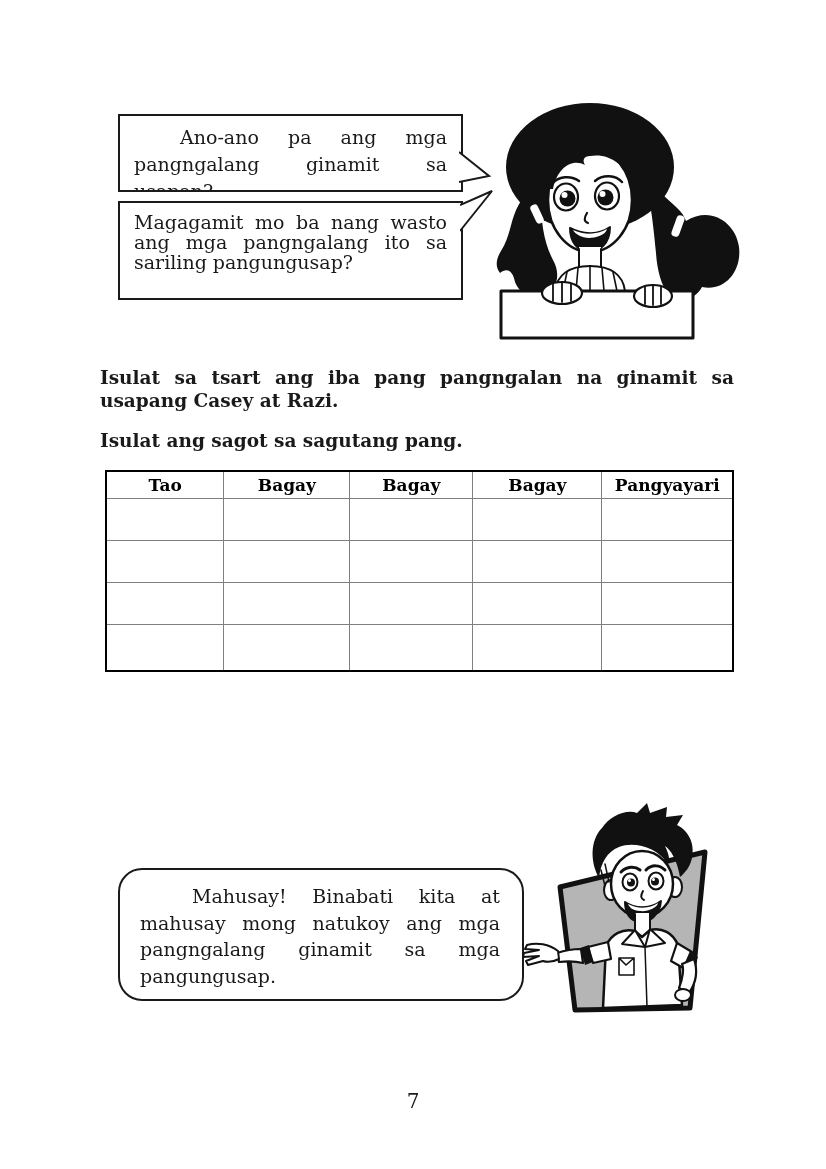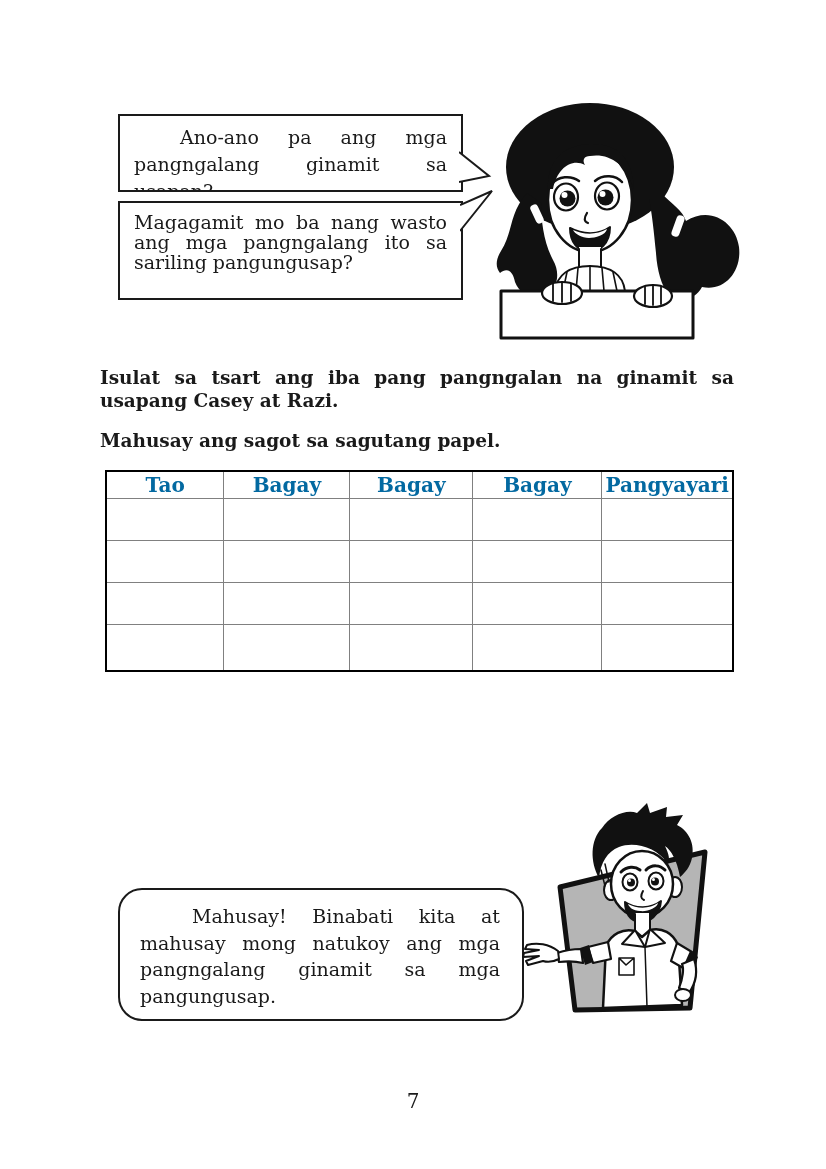--- a/index.html
+++ b/index.html
@@ -54,32 +54,32 @@
     width: 629px;
     border-collapse: collapse;
     border: 2px solid #000000;
     table-layout: fixed;
   }
   .answer-table th, .answer-table td {
     border: 1px solid #808080;
   }
   .answer-table th {
     height: 27px;
-    font-size: 20px;
+    font-size: 17px;
     font-weight: bold;
     vertical-align: middle;
-    color: #0369a1;
+    color: #000000;
   }
   .answer-table tbody tr { height: 42px; }
   .answer-table tbody tr:last-child { height: 47px; }
   .col-0 { width: 18.8%; } .col-1 { width: 20.1%; } .col-2 { width: 19.6%; }
   .col-3 { width: 20.6%; } .col-4 { width: 20.9%; }
   
   .bubble-3 {
-    left: 118px; top: 888px; width: 406px; height: 133px;
+    left: 118px; top: 868px; width: 406px; height: 133px;
     border: 2.5px solid #1a1a1a;
     border-radius: 24px;
     padding: 13px 22px 0 20px;
     line-height: 26.5px;
     text-indent: 52px;
   }
   
   .illus { position: absolute; }
   .girl-illus { left: 495px; top: 95px; }
   .boy-illus  { left: 518px; top: 800px; }
@@ -160,21 +160,21 @@
       <rect x="6" y="196" width="192" height="47" fill="#fff" stroke="#111" stroke-width="3"></rect>
 
       <ellipse cx="67" cy="198" rx="20" ry="11" fill="#fff" stroke="#111" stroke-width="2.2"></ellipse>
       <path d="M 58,189 L 58,206 M 67,187 L 67,207 M 76,189 L 76,206" stroke="#111" stroke-width="1.8" fill="none"></path>
       <ellipse cx="158" cy="201" rx="19" ry="11" fill="#fff" stroke="#111" stroke-width="2.2"></ellipse>
       <path d="M 150,192 L 150,209 M 158,190 L 158,210 M 166,192 L 166,209" stroke="#111" stroke-width="1.8" fill="none"></path>
     </g>
   </svg>
 
   <p class="instr instr-1">Isulat sa tsart ang iba pang pangngalan na ginamit sa usapang Casey at Razi.</p>
-  <p class="instr instr-2">Mahusay ang sagot sa sagutang papel.</p>
+  <p class="instr instr-2">Isulat ang sagot sa sagutang pang.</p>
 
   <table class="answer-table">
     <thead>
       <tr>
         <th class="col-0">Tao</th>
         <th class="col-1">Bagay</th>
         <th class="col-2">Bagay</th>
         <th class="col-3">Bagay</th>
         <th class="col-4">Pangyayari</th>
       </tr>

